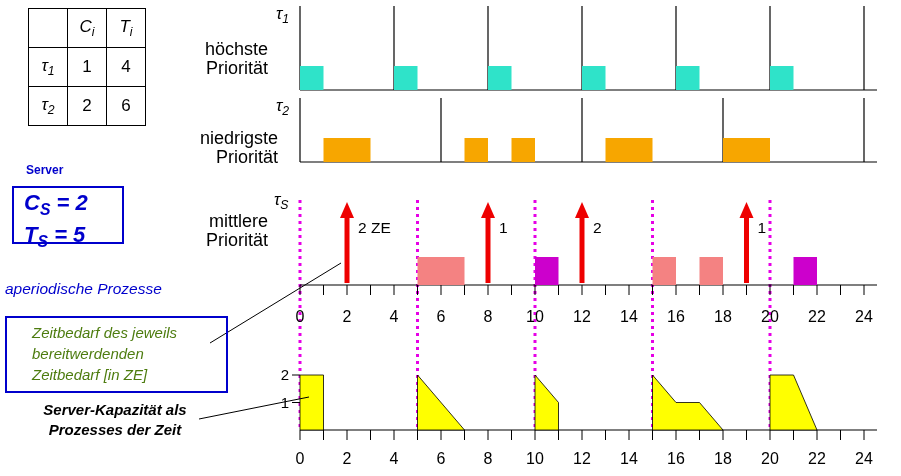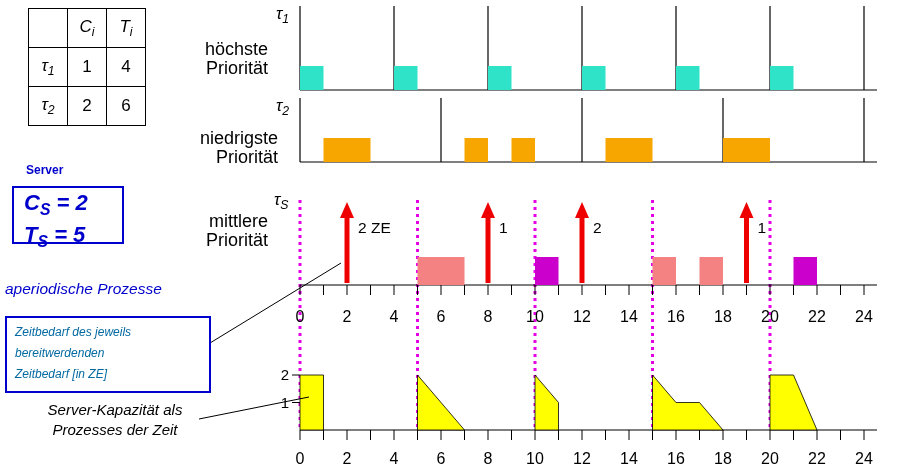--- a/index.html
+++ b/index.html
@@ -5,24 +5,24 @@
   html,body{margin:0;padding:0;background:#fff;font-family:"Liberation Sans",sans-serif;}
   #canvas{position:relative;width:901px;height:476px;background:#fff;overflow:hidden;}
   #diagram-svg{position:absolute;left:0;top:0;}
   #param-table{position:absolute;left:28px;top:8px;border-collapse:collapse;text-align:center;font-size:17px;color:#000;}
   #param-table td,#param-table th{border:1.6px solid #000;width:38px;height:38px;font-weight:normal;padding:0;}
   #param-table .lblcell{font-style:italic;}
   #server-title{position:absolute;left:26px;top:163px;color:#0000cc;font-weight:bold;font-size:12px;}
   #server-box{position:absolute;left:12px;top:186px;width:98px;height:52px;border:2px solid #0000cc;color:#0000cc;
               font-weight:bold;font-style:italic;font-size:22px;line-height:25px;padding:2px 0 0 10px;}
   #aperiodic-label{position:absolute;left:5px;top:260px;color:#0000cc;font-style:italic;font-size:15.5px;margin-top:20px;}
-  #note-box{position:absolute;left:5px;top:316px;width:192px;border:2px solid #0000cc;color:#0369a1;
-            font-style:italic;font-size:12px;line-height:21px;padding:4px 2px 6px 8px;}
+  #note-box{position:absolute;left:5px;top:316px;width:192px;border:2px solid #0000cc;color:#4d7c0f;
+            font-style:italic;font-size:15px;line-height:21px;padding:4px 2px 6px 25px;}
   #capacity-label{position:absolute;left:22px;top:400px;width:186px;text-align:center;font-style:italic;
-                  font-size:15px;line-height:20px;color:#000;}
+                  font-size:15px;line-height:20px;color:#000;font-weight:bold;}
   .tau{position:absolute;font-size:17px;font-style:italic;color:#000;}
   .prio{position:absolute;width:110px;text-align:right;font-size:18px;line-height:19px;color:#000;}
   #tau1-label{left:276px;top:4px;}
   #prio-1{left:158px;top:40px;}
   #tau2-label{left:276px;top:96px;}
   #prio-2{left:168px;top:129px;}
   #tauS-label{left:274px;top:190px;text-align:right;}
   #prio-3{left:158px;top:212px;}
   sub{font-size:0.72em;}
 </style>

